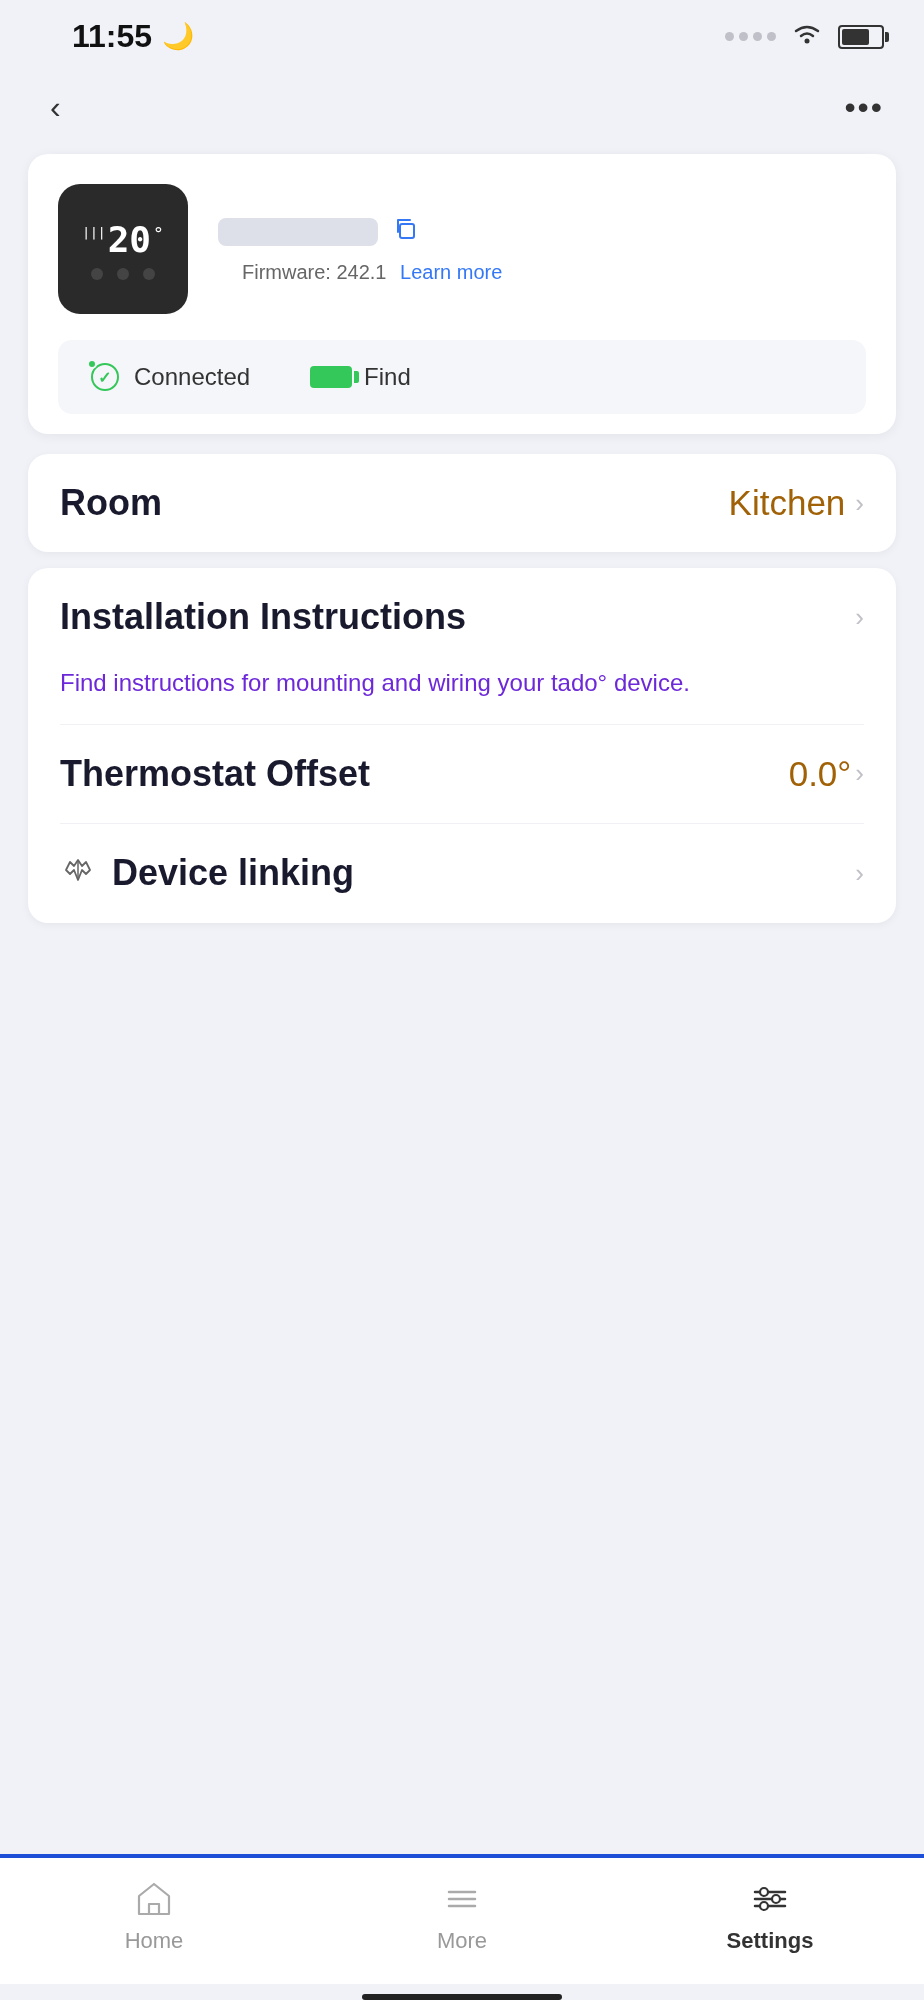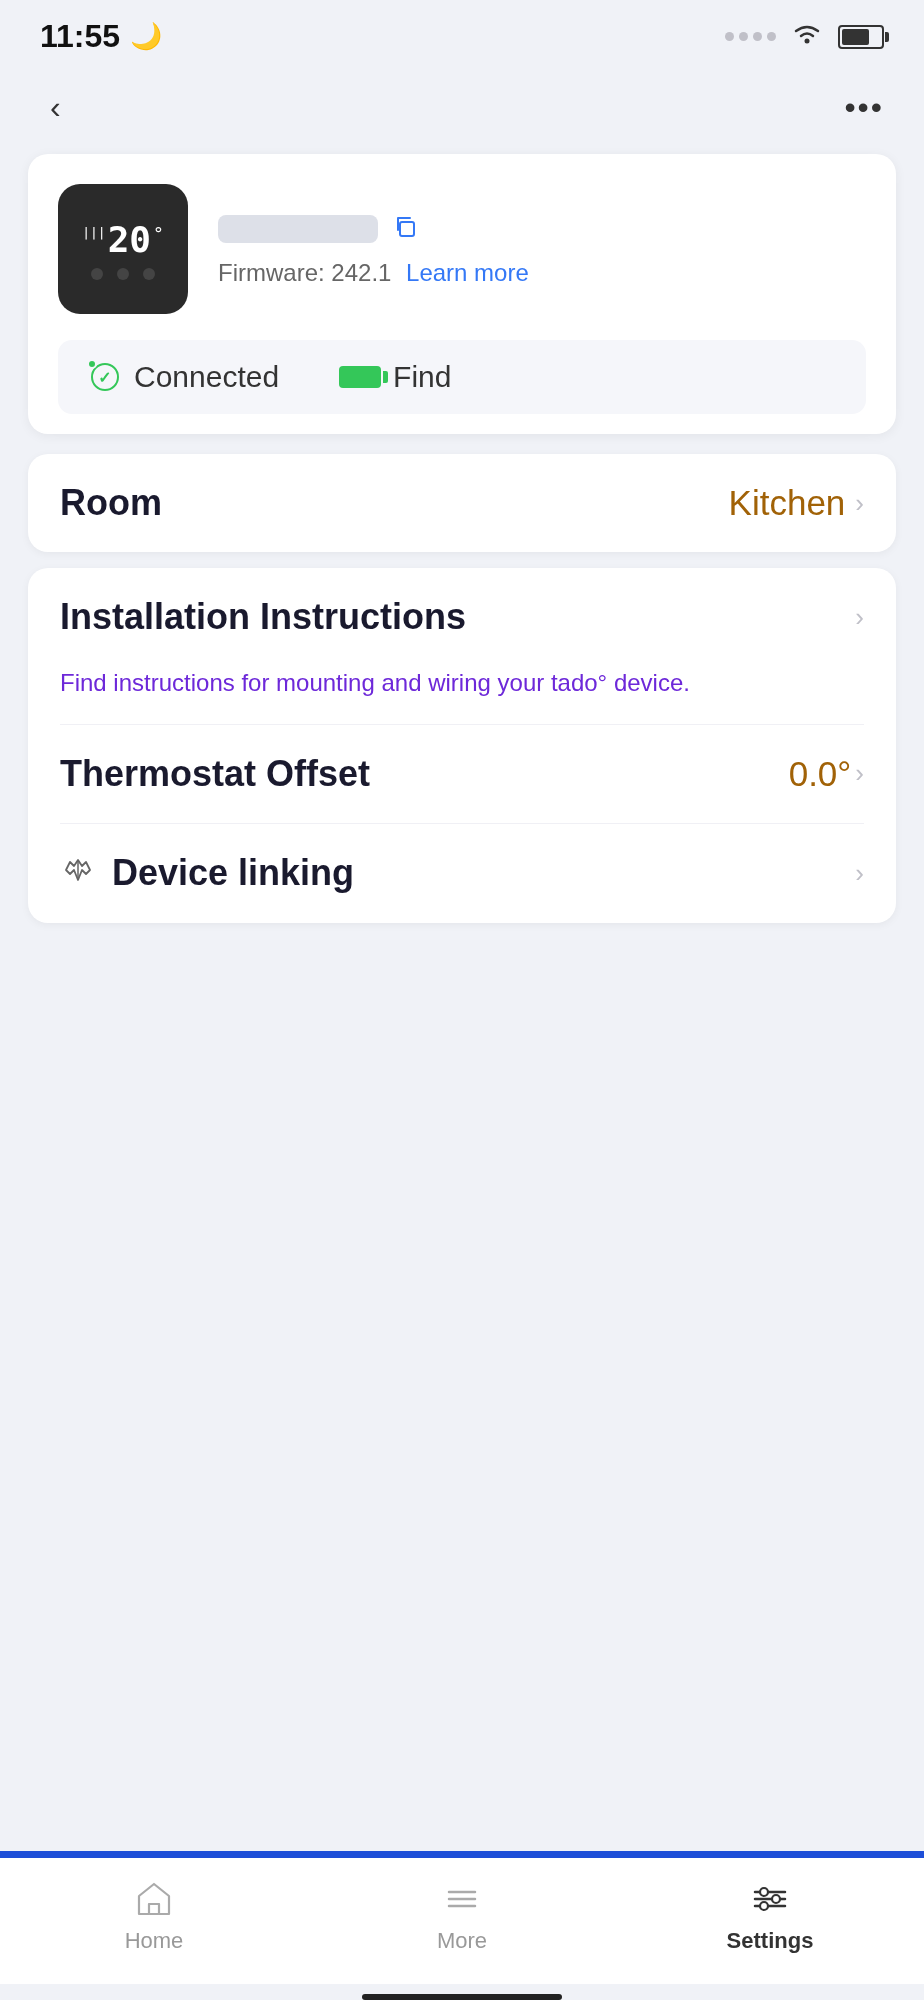--- a/index.html
+++ b/index.html
@@ -27,20 +27,21 @@
       font-weight: 700;
       color: #111;
     }
     .status-moon {
       font-size: 26px;
       margin-left: 10px;
     }
     .status-left {
       display: flex;
       align-items: center;
+      margin-left: 32px;
     }
     .status-right {
       display: flex;
       align-items: center;
       gap: 14px;
     }
     .signal-dots {
       display: flex;
       gap: 5px;
       align-items: center;
@@ -156,22 +157,23 @@
       height: 28px;
       background: #dde0e8;
       border-radius: 8px;
     }
     .copy-icon {
       font-size: 26px;
       color: #3478f6;
       cursor: pointer;
     }
     .firmware-row {
-      font-size: 24px;
+      font-size: 20px;
       color: #666;
+      margin-left: 24px;
     }
     .firmware-link {
       color: #3478f6;
       font-weight: 500;
       cursor: pointer;
       margin-left: 8px;
     }
 
     
     .status-row {
@@ -189,21 +191,21 @@
     }
     .connected-icon {
       width: 34px;
       height: 34px;
       position: relative;
       display: flex;
       align-items: center;
       justify-content: center;
     }
     .status-label {
-      font-size: 30px;
+      font-size: 24px;
       color: #333;
     }
 
     
     .section-card {
       background: #fff;
       border-radius: 20px;
       margin: 0 28px 16px 28px;
       overflow: hidden;
       box-shadow: 0 2px 8px rgba(0,0,0,0.05);
@@ -248,21 +250,21 @@
       font-size: 30px;
       color: #888;
     }
 
     
     .spacer { flex: 1; }
 
     
     .bottom-nav {
       background: #fff;
-      border-top: 7px solid #1d4ed8;
+      border-top: 4px solid #1d4ed8;
       display: flex;
       align-items: center;
       justify-content: flex-end;
       padding: 20px 0 30px 0;
       position: sticky;
       bottom: 0;
     }
     .nav-item {
       display: flex;
       flex-direction: column;

